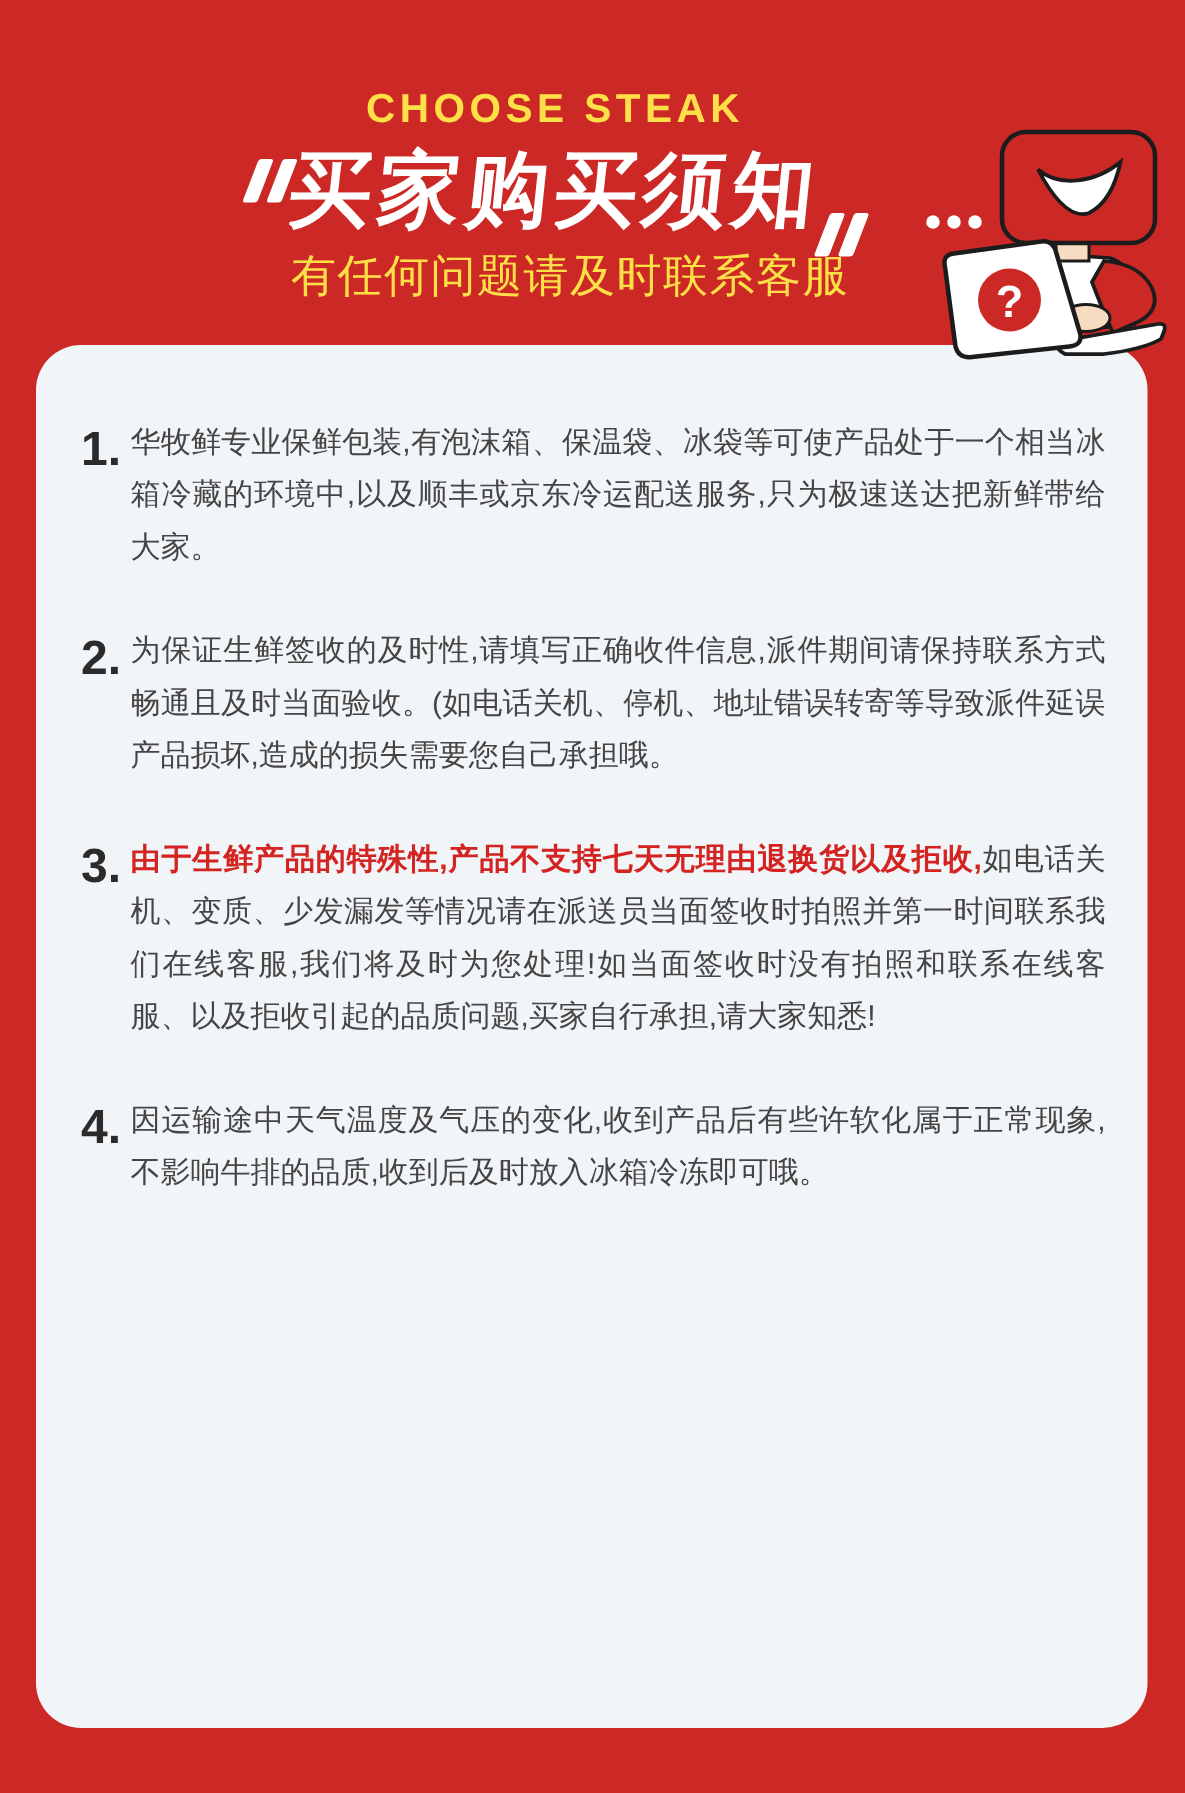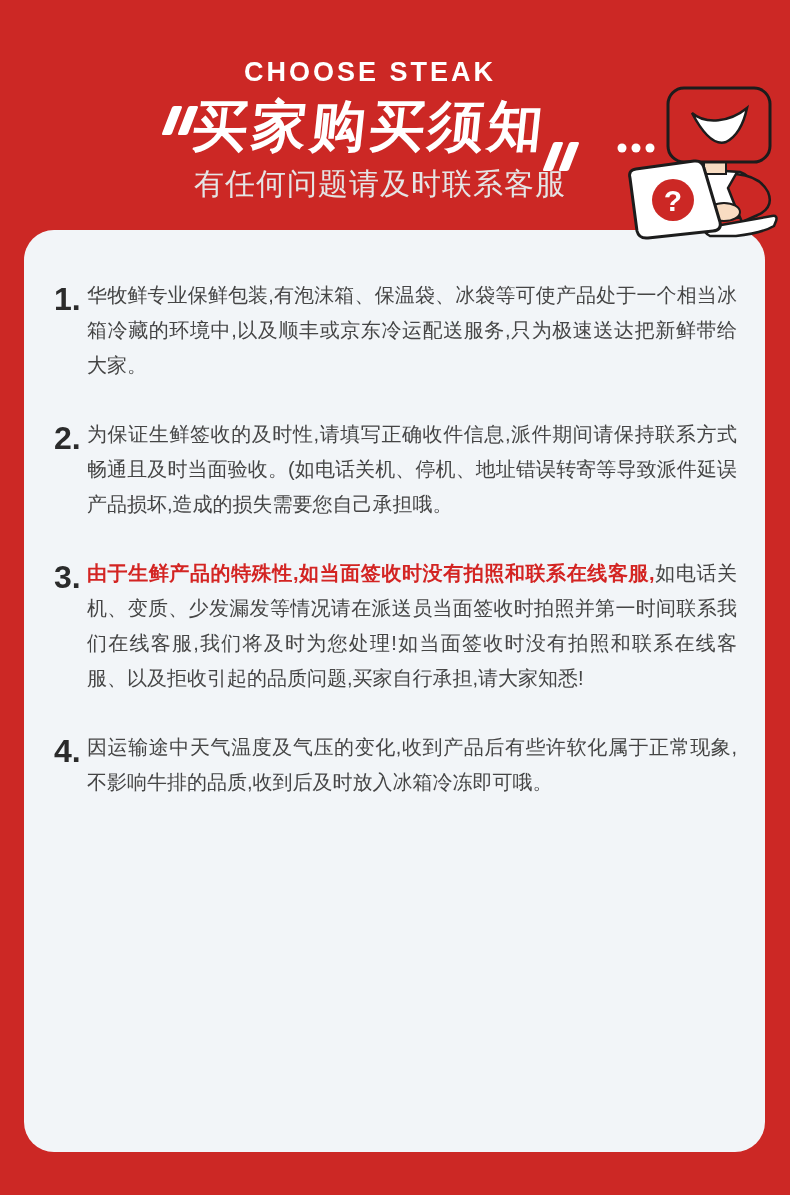--- a/index.html
+++ b/index.html
@@ -17,33 +17,33 @@
     width:790px;height:1195px;
     font-family:"Liberation Sans","DejaVu Sans",sans-serif;
     background:var(--background-red);
     overflow:hidden;
   }
   .page{position:relative;width:790px;height:1195px;background:var(--background-red);overflow:hidden;}
 
   
   .eyebrow{
     position:absolute;top:57px;left:0;width:740px;
-    text-align:center;color:#ffffff;
+    text-align:center;color:#fde047;
     font-size:27px;font-weight:600;letter-spacing:3px;
   }
   .title{
     position:absolute;top:90px;left:0;width:740px;
     text-align:center;color:#ffffff;
     font-size:55px;font-weight:900;letter-spacing:4px;
     transform:skewX(-6deg);
     white-space:nowrap;
   }
   .subtitle{
     position:absolute;top:164px;left:20px;width:720px;
-    text-align:center;color:#e5e5e5;
+    text-align:center;color:#fde047;
     font-size:30px;font-weight:500;letter-spacing:1px;
     white-space:nowrap;
   }
   .quote{position:absolute;display:flex;gap:6px;}
   .quote-open{left:167px;top:106px;}
   .quote-close{left:548px;top:142px;}
   .qbar{width:10px;height:29px;background:#ffffff;transform:skewX(-21deg);border-radius:2px;}
 
   .illustration{position:absolute;left:604px;top:80px;width:186px;height:170px;z-index:3;}
 
@@ -124,21 +124,21 @@
       <p class="notice-text"><span>华牧鲜专业保鲜包装,有泡沫箱、保温袋、冰袋等可使产品处于一个相当冰箱冷藏的环境中,以及顺丰或京东冷运配送服务,只为极速送达把新鲜带给大家。</span></p>
     </article>
 
     <article class="notice">
       <span class="notice-num">2.</span>
       <p class="notice-text"><span>为保证生鲜签收的及时性,请填写正确收件信息,派件期间请保持联系方式畅通且及时当面验收。(如电话关机、停机、地址错误转寄等导致派件延误产品损坏,造成的损失需要您自己承担哦。</span></p>
     </article>
 
     <article class="notice">
       <span class="notice-num">3.</span>
-      <p class="notice-text"><em>由于生鲜产品的特殊性,如当面签收时没有拍照和联系在线客服,</em><span>如电话关机、变质、少发漏发等情况请在派送员当面签收时拍照并第一时间联系我们在线客服,我们将及时为您处理!如当面签收时没有拍照和联系在线客服、以及拒收引起的品质问题,买家自行承担,请大家知悉!</span></p>
+      <p class="notice-text"><em>由于生鲜产品的特殊性,产品不支持七天无理由退换货以及拒收,</em><span>如电话关机、变质、少发漏发等情况请在派送员当面签收时拍照并第一时间联系我们在线客服,我们将及时为您处理!如当面签收时没有拍照和联系在线客服、以及拒收引起的品质问题,买家自行承担,请大家知悉!</span></p>
     </article>
 
     <article class="notice">
       <span class="notice-num">4.</span>
       <p class="notice-text"><span>因运输途中天气温度及气压的变化,收到产品后有些许软化属于正常现象,不影响牛排的品质,收到后及时放入冰箱冷冻即可哦。</span></p>
     </article>
 
   </section>
 </div>
 

